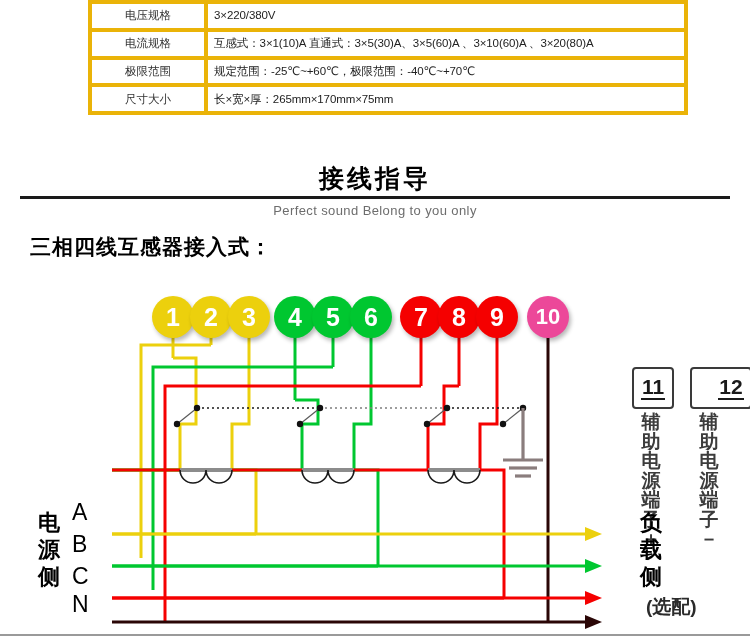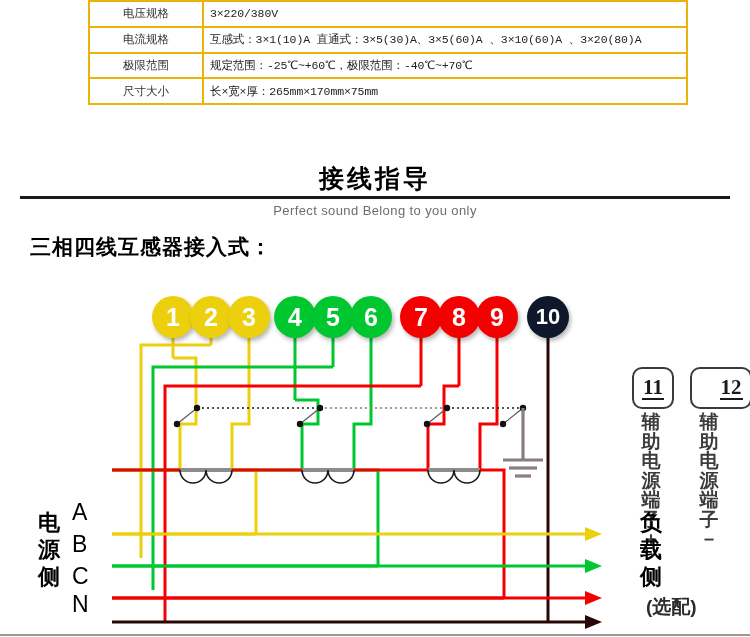--- a/index.html
+++ b/index.html
@@ -6,22 +6,22 @@
   body{
     width:750px;height:637px;background:#fff;overflow:hidden;position:relative;
     font-family:"Liberation Sans","DejaVu Sans",sans-serif;color:#231f20;
   }
   
   .spec-table{
     position:absolute;left:88px;top:0px;width:600px;border-collapse:collapse;
     table-layout:fixed;
   }
   .spec-table td{
-    border:2px solid #eab308;height:23.8px;padding:0 6px;font-size:11.5px;
-    line-height:1.15;white-space:nowrap;overflow:hidden;font-family:Liberation Mono, monospace;
+    border:4px solid #eab308;height:23.8px;padding:0 6px;font-size:11.5px;
+    line-height:1.15;white-space:nowrap;overflow:hidden;
   }
   .spec-table td.k{width:100px;text-align:center;color:#333;}
   .spec-table td.v{text-align:left;color:#222;letter-spacing:-0.1px;}
   
   .main-title{
     position:absolute;left:0;top:162px;width:750px;text-align:center;
     font-size:25px;font-weight:bold;letter-spacing:3px;color:#000;
   }
   .title-rule{
     position:absolute;left:20px;top:196px;width:710px;height:3px;background:#1a1a1a;
@@ -38,22 +38,22 @@
   .diagram{position:absolute;left:0;top:0;width:750px;height:637px;}
   .diagram svg{display:block;}
   
   .term{position:absolute;width:42px;height:42px;border-radius:50%;
     display:flex;align-items:center;justify-content:center;
     color:#fff;font-size:25px;font-weight:bold;line-height:1;
     box-shadow:2px 3px 4px rgba(0,0,0,.28);}
   .term.t10{font-size:22px;}
   
   .auxbox{position:absolute;width:38px;height:38px;border:2px solid #3a3a3a;
-    border-radius:10px;display:flex;align-items:center;justify-content:center;
-    font-size:21px;font-weight:bold;color:#1a1a1a;font-family:Liberation Serif, serif;}
+    border-radius:4px;display:flex;align-items:center;justify-content:center;
+    font-size:21px;font-weight:bold;color:#1a1a1a;}
   .auxbox span{border-bottom:2px solid #1a1a1a;line-height:1.05;padding:0 1px;}
   .auxlabel{position:absolute;width:30px;text-align:center;font-size:19px;
     font-weight:bold;color:#3c3c3c;line-height:1.03;word-break:break-all;}
   .auxopt{position:absolute;font-size:19px;font-weight:bold;color:#2b2b2b;}
   
   .sidelabel{position:absolute;width:26px;text-align:center;font-size:22px;
     font-weight:bold;color:#000;line-height:1.22;}
   .phase{position:absolute;font-size:23px;color:#000;font-weight:normal;
     font-family:"Liberation Sans","DejaVu Sans",sans-serif;}
   .bottom-rule{position:absolute;left:0;top:634px;width:750px;height:2px;background:#9a9a9a;}
@@ -200,21 +200,21 @@
 </div>
 <div class="term" style="left:400px;top:296px;background:#f50000;">
   <span>7</span>
 </div>
 <div class="term" style="left:438px;top:296px;background:#f50000;">
   <span>8</span>
 </div>
 <div class="term" style="left:476px;top:296px;background:#f50000;">
   <span>9</span>
 </div>
-<div class="term t10" style="left:527px;top:296px;background:#0f172a;">
+<div class="term t10" style="left:527px;top:296px;background:#ec4899;">
   <span>10</span>
 </div>
 
 <div class="auxbox" style="left:632px;top:367px;">
   <span>11</span>
 </div>
 <div class="auxlabel" style="left:636px;top:412px;">辅助电源端子＋</div>
 
 <div class="auxbox" style="left:690px;top:367px;padding-left:20px;">
   <span>12</span>

